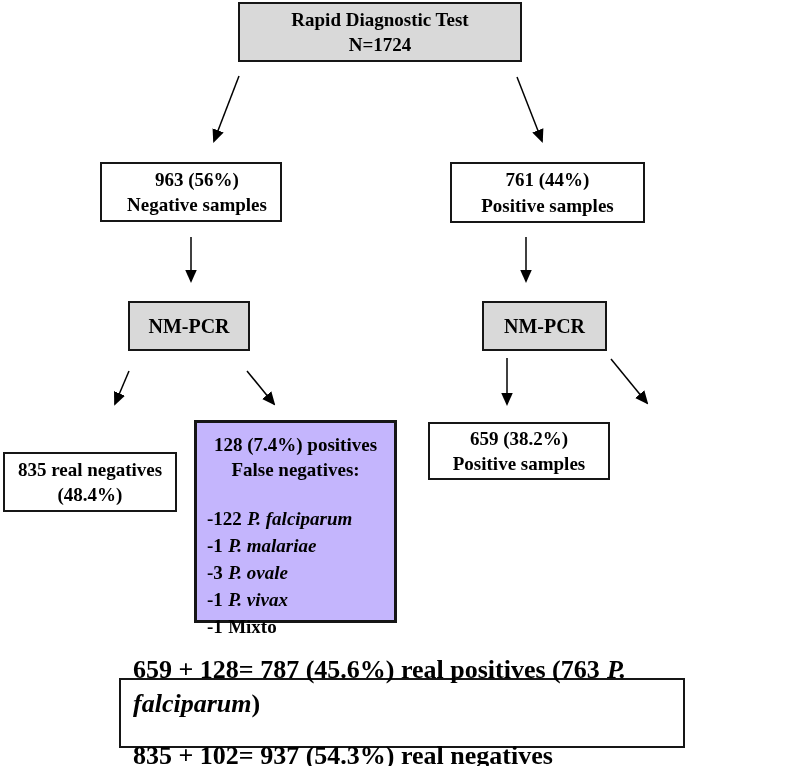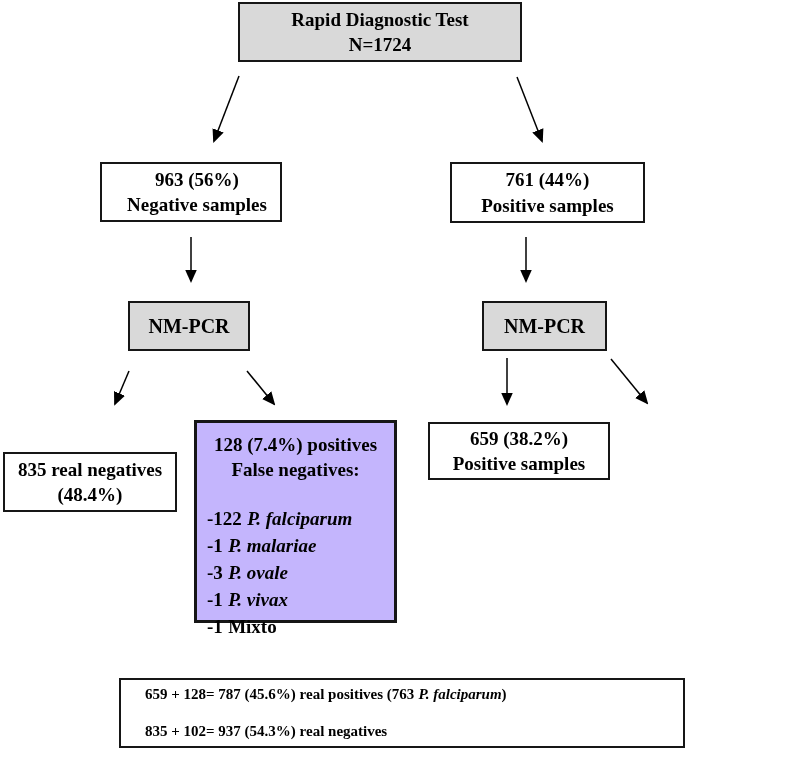--- a/index.html
+++ b/index.html
@@ -45,22 +45,22 @@
     justify-content: flex-start;
     padding-top: 9px;
   }
   .box-pcrpos     { left: 428px; top: 422px; width: 182px; height: 58px; }
   .box-falsepos   { left: 637px; top: 420px; width: 151px; height: 85px; line-height: 1.4; }
   .box-summary    {
     left: 119px; top: 678px; width: 566px; height: 70px;
     align-items: flex-start;
     justify-content: center;
     text-align: left;
-    padding-left: 24px;
-    font-size: 15px;
+    padding-left: 12px;
+    font-size: 26px;
   }
   .box-summary .sline { display: block; }
   .box-summary .sline + .sline { margin-top: 17px; }
   .fn-list {
     margin-top: 23px;
     align-self: stretch;
     text-align: left;
     padding-left: 10px;
     line-height: 27px;
   }

